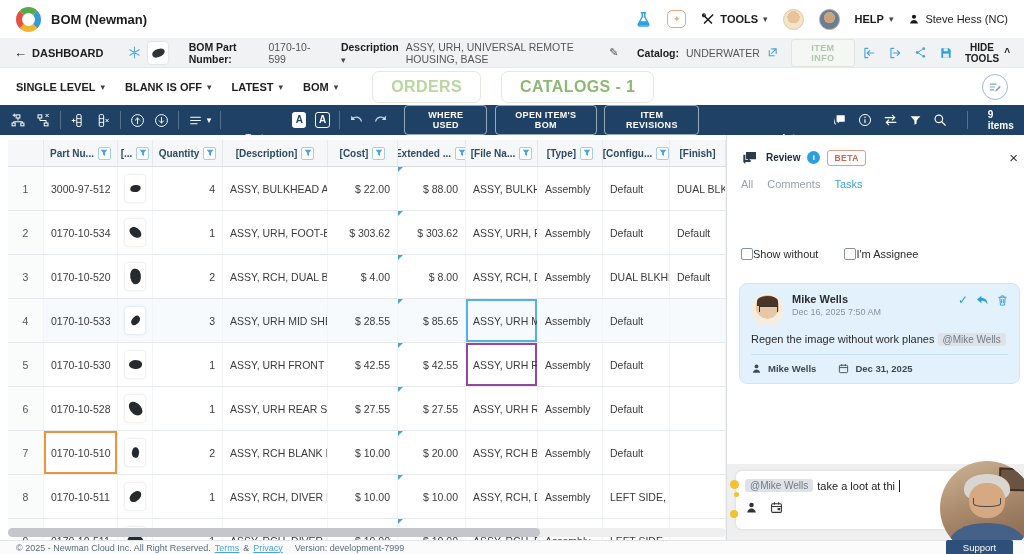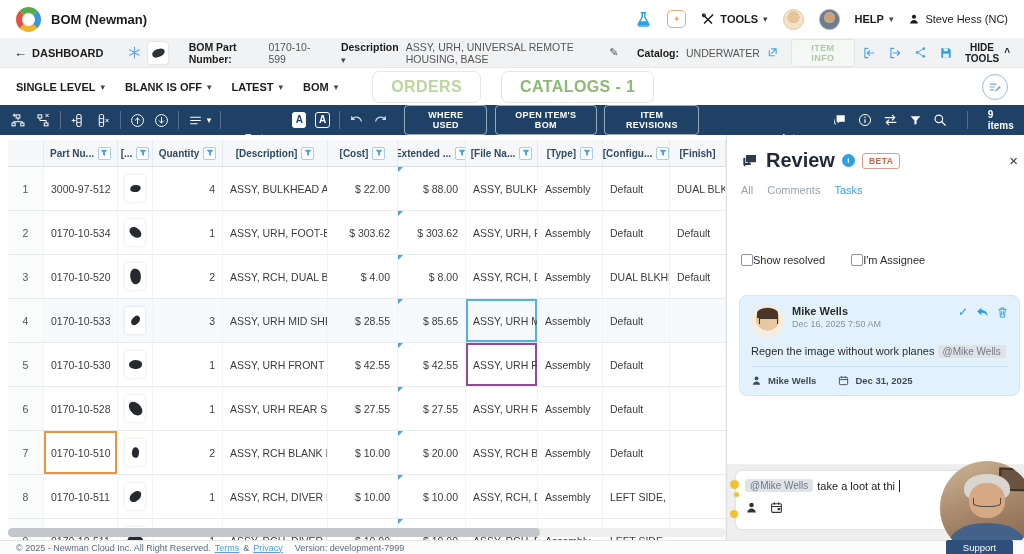--- a/index.html
+++ b/index.html
@@ -95,34 +95,34 @@
   .blob { width:13px; height:9px; background:#26292d; border-radius:55% 45% 60% 40%; display:block; }
   .sel-blue   { box-shadow:inset 0 0 0 2px #56b0e8; }
   .sel-purple { box-shadow:inset 0 0 0 2px #95479b; }
   .sel-orange { box-shadow:inset 0 0 0 2px #e8953f; }
   .hscroll { position:absolute; bottom:3px; left:0; width:718px; height:9px; background:#efefef; border-radius:5px; }
   .hthumb { width:532px; height:9px; background:#c3c7cb; border-radius:5px; cursor:pointer; }
 
   
   .review { width:306px; border-left:1px solid #dcdfe2; position:relative; background:#fff; }
   .rv-head { display:flex; align-items:center; gap:7px; padding:14px 14px 0 14px; }
-  .rv-title { font-size:20px; font-weight:700; color:#1f2937; }
+  .rv-title { font-size:10px; font-weight:700; color:#1f2937; }
   .info-dot { width:13px; height:13px; border-radius:50%; background:#2d9fe0; color:#fff; font-size:8px;
               font-weight:700; display:flex; align-items:center; justify-content:center; }
   .beta { font-size:8.5px; font-weight:700; color:#bf6a52; border:1px solid #d8a08b; border-radius:3px;
           padding:2px 6px; letter-spacing:.5px; background:#fffdfc; }
   .rv-close { margin-left:auto; background:none; border:none; font-size:15px; color:#333; cursor:pointer; }
   .rv-tabs { display:flex; gap:14px; padding:12px 14px 0 14px; font-size:11px; }
   .tab { color:#9aa3ab; cursor:pointer; }
   .tab.active { color:#3ba3e0; }
   .rv-checks { display:flex; gap:26px; padding:11px 14px 0 14px; font-size:11px; color:#2b2b2b; align-items:center; }
   .ckb { width:12px; height:12px; border:1px solid #8c949b; border-radius:2px; background:#fff; display:inline-block; }
   .ck-item { display:flex; align-items:flex-end; cursor:pointer;margin-top:47px; }
 
-  .task-card { margin:29px 12px 0 12px; background:#e2f1fb; border:1px solid #cbe7f8; border-radius:8px; padding:9px 11px; }
+  .task-card { margin:23px 12px 0 12px; background:#e2f1fb; border:1px solid #cbe7f8; border-radius:8px; padding:9px 11px; }
   .tc-head { display:flex; align-items:flex-start; gap:8px; }
   .tc-avatar { width:33px; height:33px; border-radius:50%; background:radial-gradient(circle at 50% 42%,#e9c7a2 0 46%,#f6ede0 47% 100%);
                position:relative; overflow:hidden; flex:0 0 auto; }
   .tc-avatar::before { content:""; position:absolute; left:6px; top:3px; width:21px; height:10px;
                border-radius:50% 50% 0 0; background:#4a3628; }
   .tc-avatar::after { content:""; position:absolute; left:8px; top:13px; width:17px; height:5px;
                border-top:1.5px solid #333; border-left:1.5px solid #333; border-right:1.5px solid #333; }
   .tc-name { font-size:11px; font-weight:700; color:#2b2b2b; }
   .tc-time { font-size:9px; color:#8a939b; margin-top:2px; }
   .tc-actions { margin-left:auto; display:flex; gap:8px; align-items:center; }
@@ -732,21 +732,21 @@
       <button class="rv-close"><span>×</span></button>
     </div>
     <div class="rv-tabs">
         <span class="tab">All</span>
         <span class="tab">Comments</span>
         <span class="tab active">Tasks</span>
       </div>
     <div class="rv-checks">
       <span class="ck-item">
         <span class="ckb"></span>
-        <span>Show resolved</span>
+        <span>Show without</span>
       </span>
       <span class="ck-item">
         <span class="ckb"></span>
         <span>I'm Assignee</span>
       </span>
     </div>
 
     <div class="task-card">
       <div class="tc-head">
         <span class="tc-avatar"></span>

